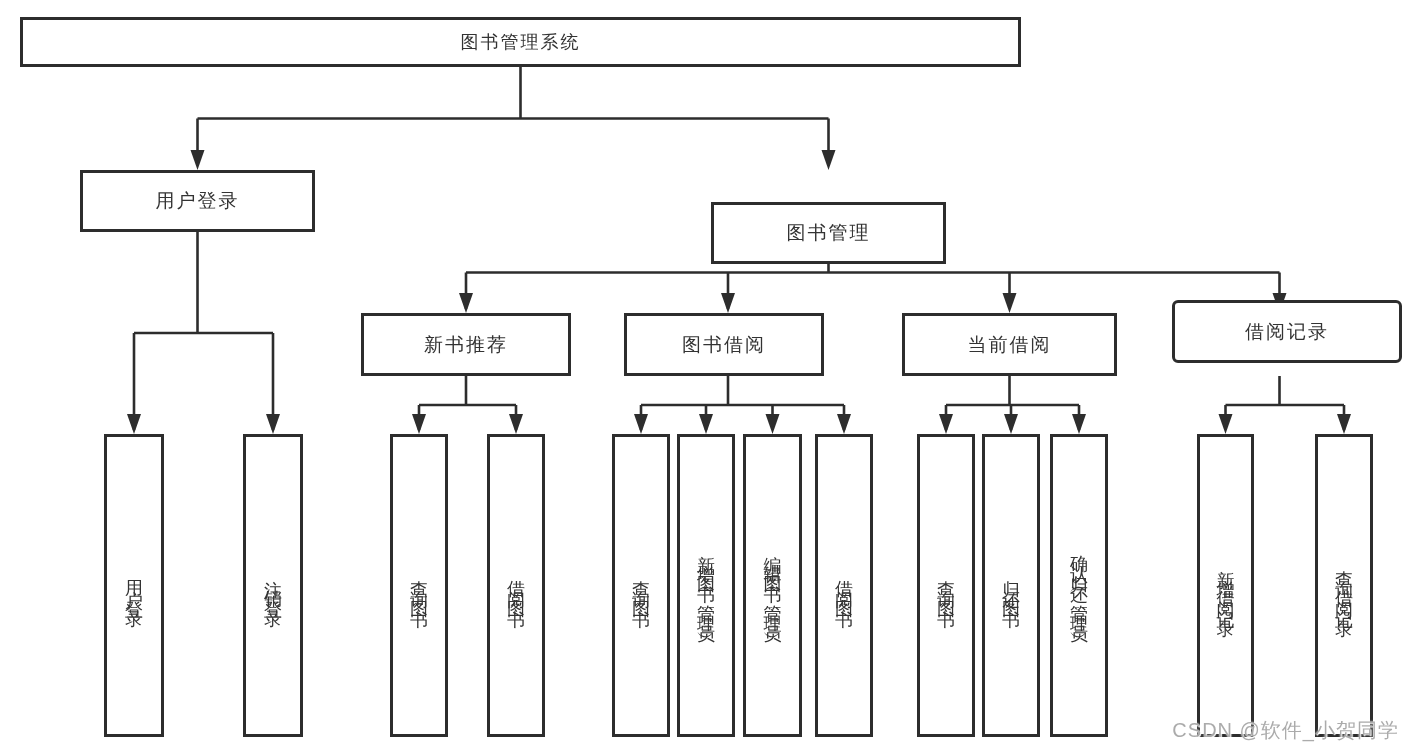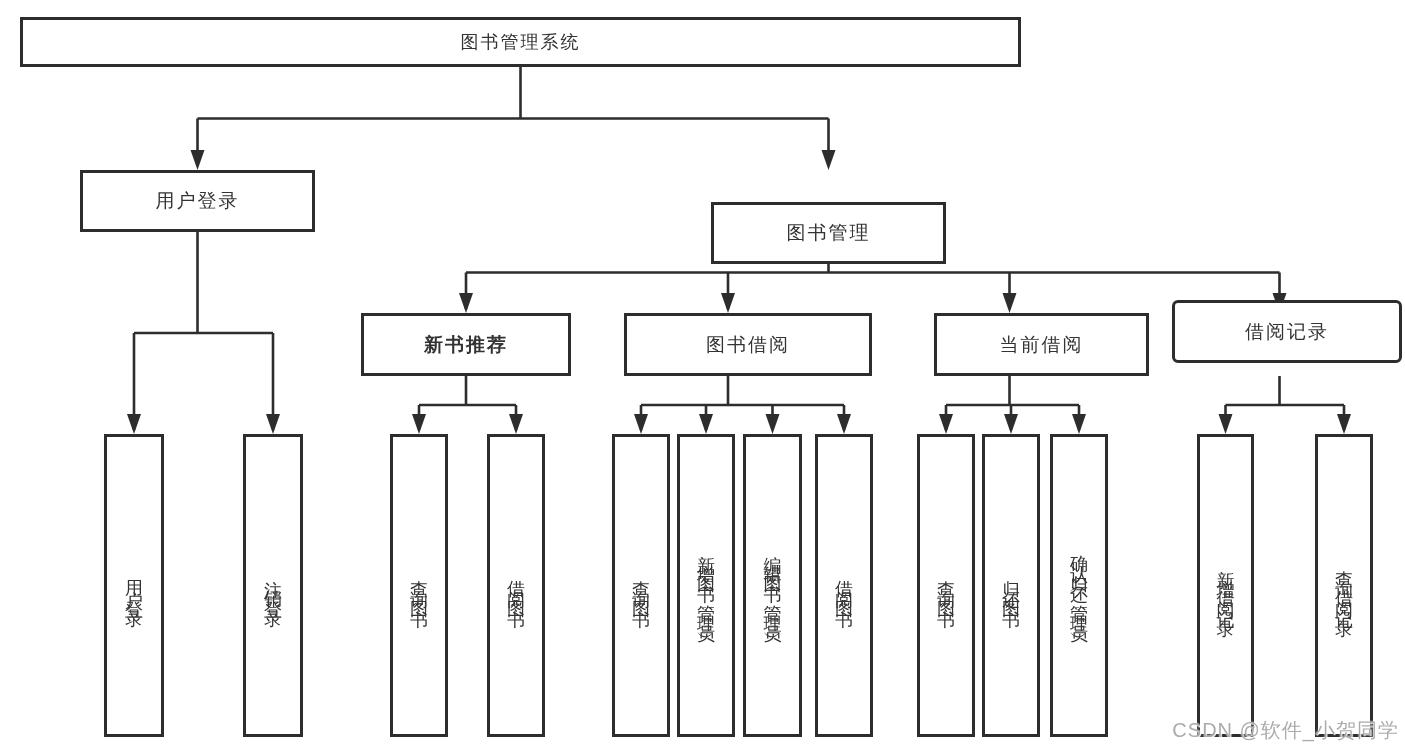--- a/index.html
+++ b/index.html
@@ -118,27 +118,27 @@
     <span>图书管理系统</span>
   </div>
 
   <div class="node h" style="left:80px; top:170px; width:235px; height:62px;">
     <span>用户登录</span>
   </div>
   <div class="node h" style="left:711px; top:170px; width:235px; height:62px;margin-top:32px;">
     <span>图书管理</span>
   </div>
 
-  <div class="node h" style="left:361px; top:313px; width:210px; height:63px;font-weight:bold;">
+  <div class="node h" style="left:361px; top:313px; width:210px; height:63px;">
     <span>新书推荐</span>
   </div>
-  <div class="node h" style="left:624px; top:313px; width:248px; height:63px;align-items:center;">
+  <div class="node h" style="left:624px; top:313px; width:200px; height:63px;align-items:center;">
     <span>图书借阅</span>
   </div>
-  <div class="node h" style="left:902px; top:313px; width:215px; height:63px;margin-left:32px;">
+  <div class="node h" style="left:902px; top:313px; width:215px; height:63px;">
     <span>当前借阅</span>
   </div>
   <div class="node h" style="left:1172px; top:300px; width:230px; height:63px;border-radius:6px;">
     <span>借阅记录</span>
   </div>
 
   <div class="node v" style="left:104px; top:434px; width:60px; height:303px;">
     <span>用户登录</span>
   </div>
   <div class="node v" style="left:243px; top:434px; width:60px; height:303px;">

